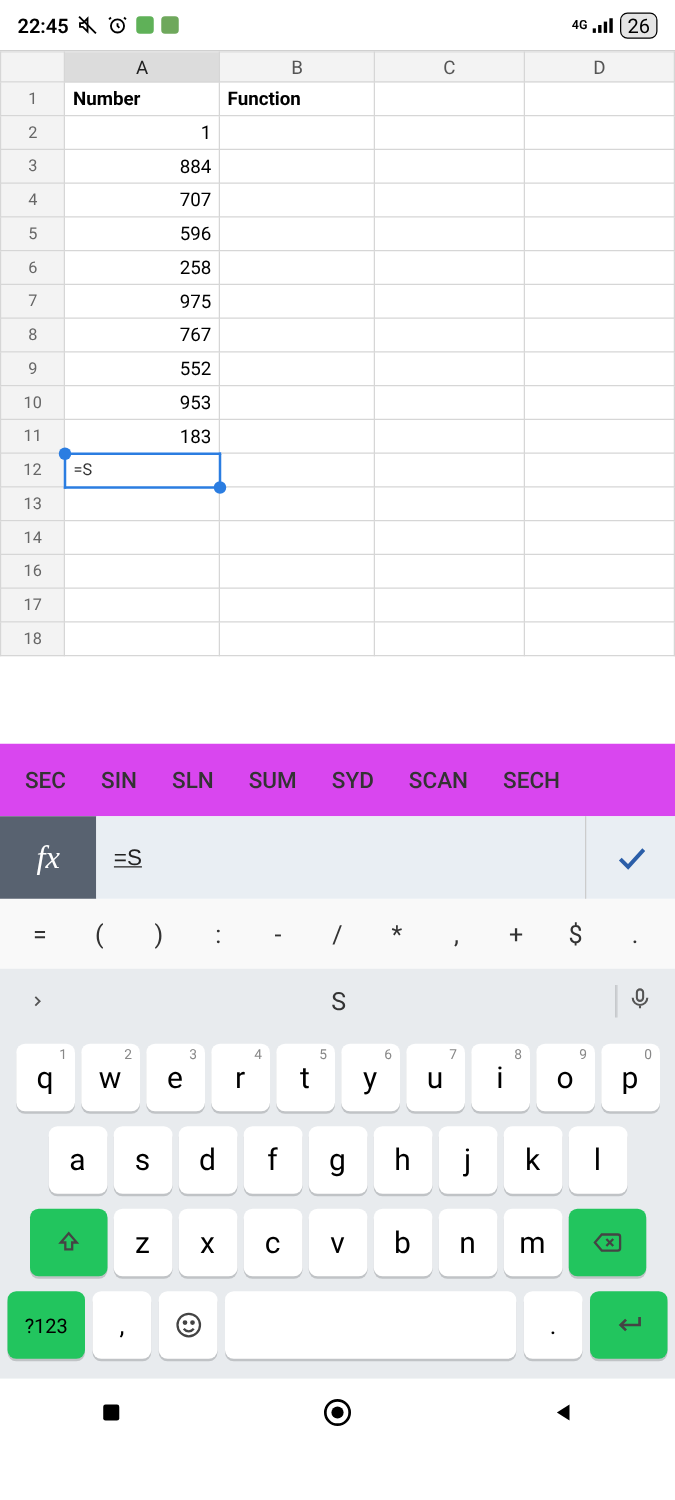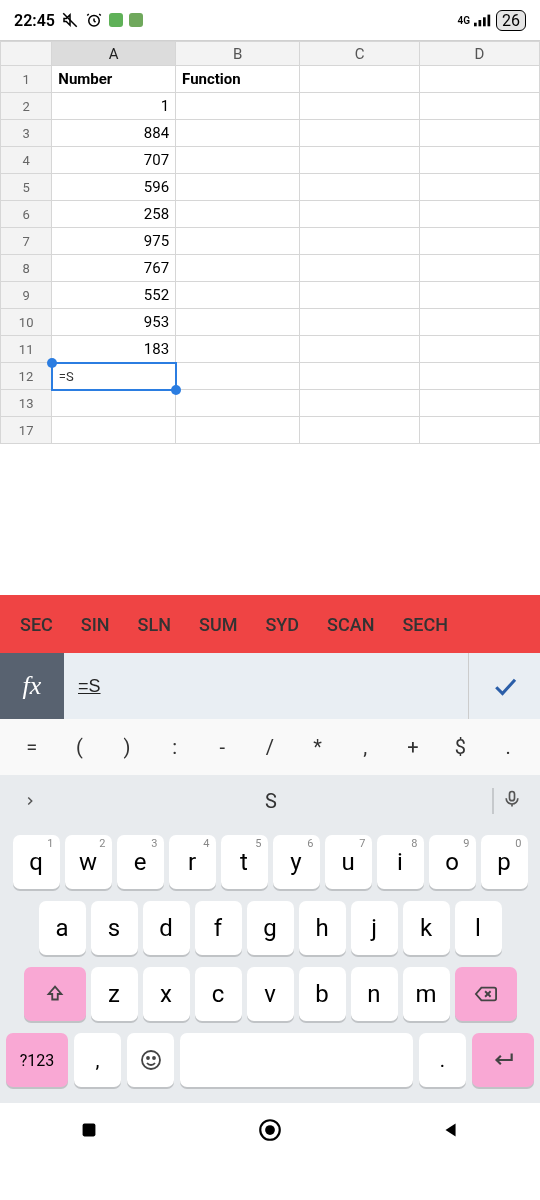--- a/index.html
+++ b/index.html
@@ -18,38 +18,38 @@
   .colh { width: 128px; height: 24px; text-align: center; }
   .colh.sel { background: #dcdcdc; color: #222; }
   .rowh { width: 54px; height: 27px; text-align: center; font-size: 13px; color: #666; }
   td.cell { width: 128px; height: 27px; padding: 0 6px; }
   td.hdr { font-weight: 700; text-align: left; margin-top: 22px; }
   td.num { text-align: right; }
   td.active { position: relative; border: 2px solid #2b7de1; text-align: left; font-size: 13px; color: #333; }
   .handle { position: absolute; width: 10px; height: 10px; background: #2b7de1; border-radius: 50%; }
   .h-tl { top: -6px; left: -6px; }
   .h-br { bottom: -6px; right: -6px; }
-  .fn-suggest { height: 58px; background: #ef4444; display: flex; align-items: center; gap: 28px; padding: 0 20px; font-size: 18px; font-weight: 500; color: #333; }
+  .fn-suggest { height: 58px; background: #d946ef; display: flex; align-items: center; gap: 28px; padding: 0 20px; font-size: 18px; font-weight: 500; color: #333; }
   .fx-row { height: 66px; display: flex; }
-  .fx-badge { width: 64px; background: #586270; color: #fff; display: flex; align-items: center; justify-content: center; font-style: italic; font-size: 26px; font-family: serif; }
+  .fx-badge { width: 77px; background: #586270; color: #fff; display: flex; align-items: center; justify-content: center; font-style: italic; font-size: 26px; font-family: serif; }
   .fx-input { flex: 1; background: #e9eef3; border: none; font-size: 18px; padding: 0 14px; text-decoration: underline; color: #222; }
   .fx-done { width: 72px; background: #e9eef3; display: flex; align-items: center; justify-content: center; border-left: 1px solid #ccc; }
   .sym-row { height: 56px; background: #f9f9f9; display: flex; align-items: center; justify-content: space-around; font-size: 20px; padding: 0 8px; }
   .sym { width: 36px; text-align: center; color: #333; }
   .kb { background: #e8ebee; }
   .predict { height: 52px; display: flex; align-items: center; padding: 0 10px; }
   .pred-chevron { width: 40px; text-align: center; font-size: 20px; color: #555; }
   .pred-item { flex: 1; text-align: center; font-size: 20px; color: #333; position: relative; }
   .pred-sep { width: 1px; height: 26px; background: #c6c9cc; }
   .mic { width: 36px; text-align: center; color: #555; }
   .key-rows { padding: 8px 6px 4px 6px; }
   .krow { display: flex; gap: 5px; margin-bottom: 12px; justify-content: center; }
   .key { background: #fff; border-radius: 7px; box-shadow: 0 2px 0 #c0c3c6; display: flex; align-items: center; justify-content: center; font-size: 24px; height: 54px; position: relative; }
   .key.letter { width: 47px; }
-  .key.wide { width: 62px; background: #f9a8d4; }
+  .key.wide { width: 62px; background: #22c55e; }
   .key.space { flex: 1; background: #fff; }
   .key .sup { position: absolute; top: 2px; right: 6px; font-size: 11px; color: #888; }
   .krow.r2 { padding: 0 24px; }
   .krow.r4 { gap: 6px; }
   .key.sm { font-size: 16px; }
   .nav-bar { height: 54px; display: flex; align-items: center; justify-content: space-around; background: #fff; }
   .nav-btn svg { display: block; }
 </style>
 </head>
 <body>
@@ -181,21 +181,42 @@
           <td class="cell "></td>
         </tr>
         <tr>
           <th class="rowh">13</th>
           <td class="cell "></td>
           <td class="cell "></td>
           <td class="cell "></td>
           <td class="cell "></td>
         </tr>
         <tr>
+          <th class="rowh">14</th>
+          <td class="cell "></td>
+          <td class="cell "></td>
+          <td class="cell "></td>
+          <td class="cell "></td>
+        </tr>
+        <tr>
+          <th class="rowh">16</th>
+          <td class="cell "></td>
+          <td class="cell "></td>
+          <td class="cell "></td>
+          <td class="cell "></td>
+        </tr>
+        <tr>
           <th class="rowh">17</th>
+          <td class="cell "></td>
+          <td class="cell "></td>
+          <td class="cell "></td>
+          <td class="cell "></td>
+        </tr>
+        <tr>
+          <th class="rowh">18</th>
           <td class="cell "></td>
           <td class="cell "></td>
           <td class="cell "></td>
           <td class="cell "></td>
         </tr>
       </tbody>
     </table>
 </div>
 
 <div class="fn-suggest" id="fn-suggest">

